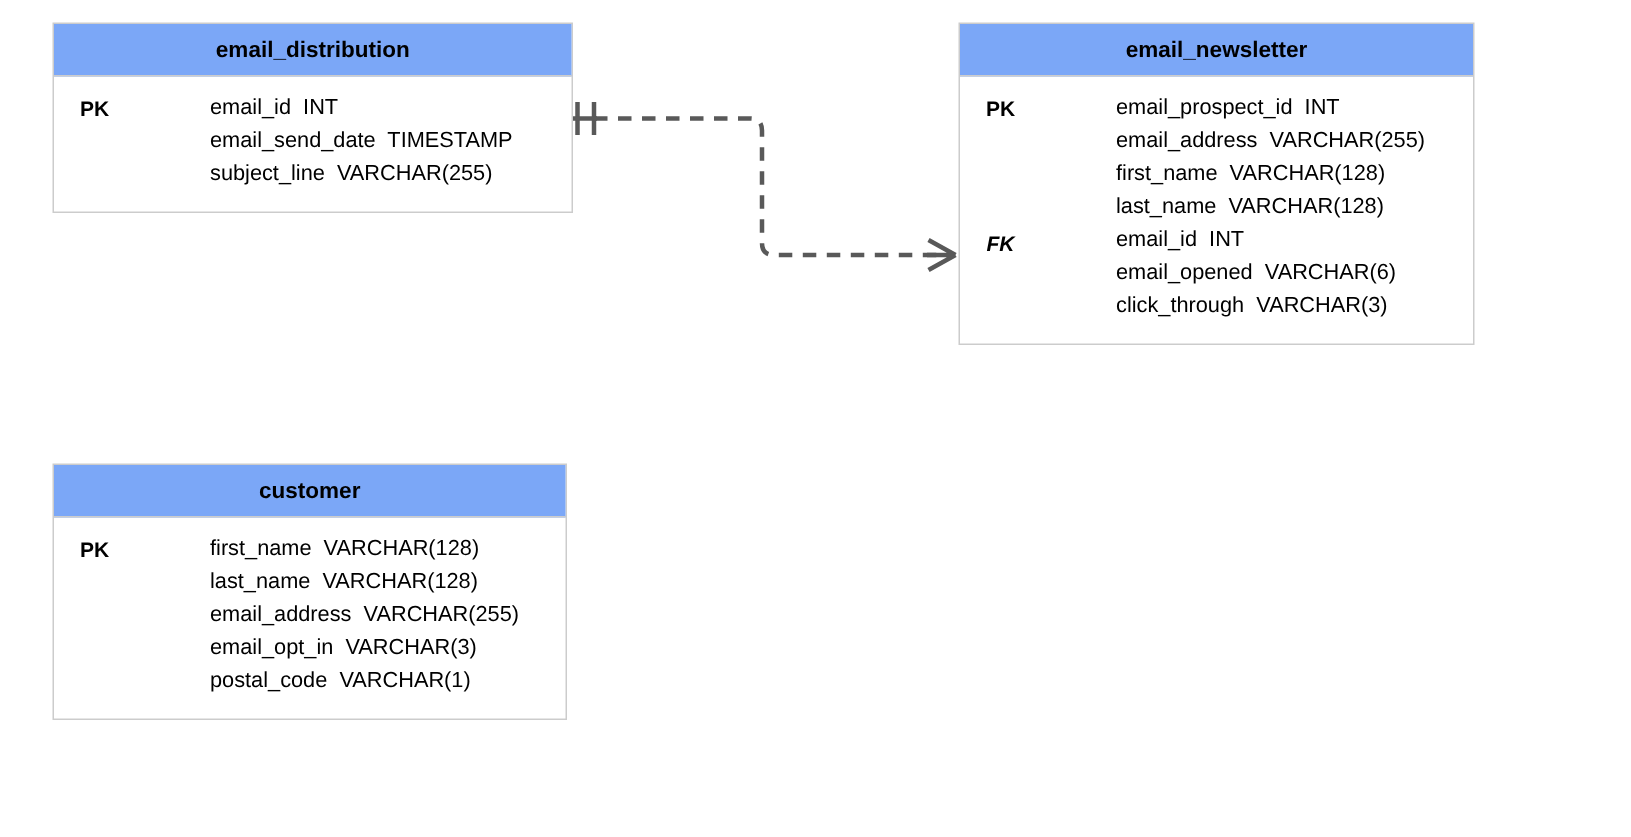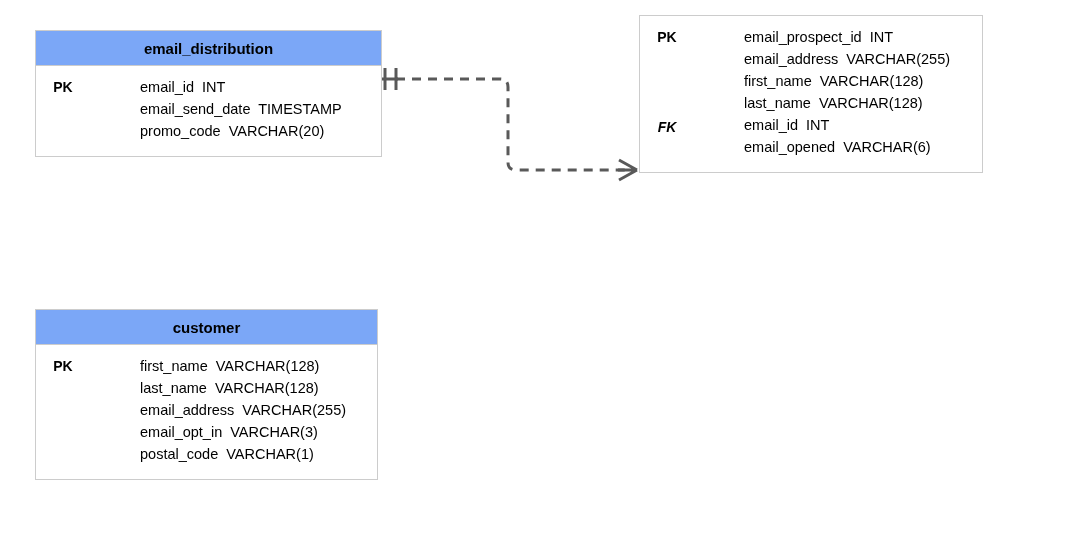--- a/index.html
+++ b/index.html
@@ -96,47 +96,49 @@
       <path d="M 396 79 L 500 79 Q 508 79 508 87 L 508 162 Q 508 170 516 170 L 634 170" fill="none" stroke="#595959" stroke-width="3" stroke-dasharray="9 7" stroke-linecap="butt"></path>
 
       <line x1="385" y1="68" x2="385" y2="90" stroke="#595959" stroke-width="3"></line>
       <line x1="396" y1="68" x2="396" y2="90" stroke="#595959" stroke-width="3"></line>
       <line x1="379" y1="79" x2="398" y2="79" stroke="#595959" stroke-width="3"></line>
 
       <path d="M 637 170 L 619 160 M 637 170 L 619 180 M 637 170 L 618 170" fill="none" stroke="#595959" stroke-width="3" stroke-linecap="butt"></path>
     </g>
   </svg>
 
-  <div class="entity" style="left:35px; top:30px; width:347px;">
+  <div class="entity" style="left:35px; top:15px; width:347px;">
     <div class="entity-header">email_distribution</div>
     <div class="entity-body">
       <div class="key-col">
         <div class="key-label" style="top:10px;">PK</div>
       </div>
       <div class="fields-col">
         <div class="field-row">email_id  INT</div>
         <div class="field-row">email_send_date  TIMESTAMP</div>
-        <div class="field-row">promo_code  VARCHAR(20)</div>
+        <div class="field-row">subject_line  VARCHAR(255)</div>
       </div>
     </div>
   </div>
 
   <div class="entity" style="left:639px; top:15px; width:344px;">
+    <div class="entity-header">email_newsletter</div>
     <div class="entity-body">
       <div class="key-col">
         <div class="key-label" style="top:10px;">PK</div>
         <div class="key-label" style="top:100px;font-style:italic;">FK</div>
       </div>
       <div class="fields-col">
         <div class="field-row">email_prospect_id  INT</div>
         <div class="field-row">email_address  VARCHAR(255)</div>
         <div class="field-row">first_name  VARCHAR(128)</div>
         <div class="field-row">last_name  VARCHAR(128)</div>
         <div class="field-row">email_id  INT</div>
         <div class="field-row">email_opened  VARCHAR(6)</div>
+        <div class="field-row">click_through  VARCHAR(3)</div>
       </div>
     </div>
   </div>
 
   <div class="entity" style="left:35px; top:309px; width:343px;">
     <div class="entity-header">customer</div>
     <div class="entity-body">
       <div class="key-col">
         <div class="key-label" style="top:10px;">PK</div>
       </div>

